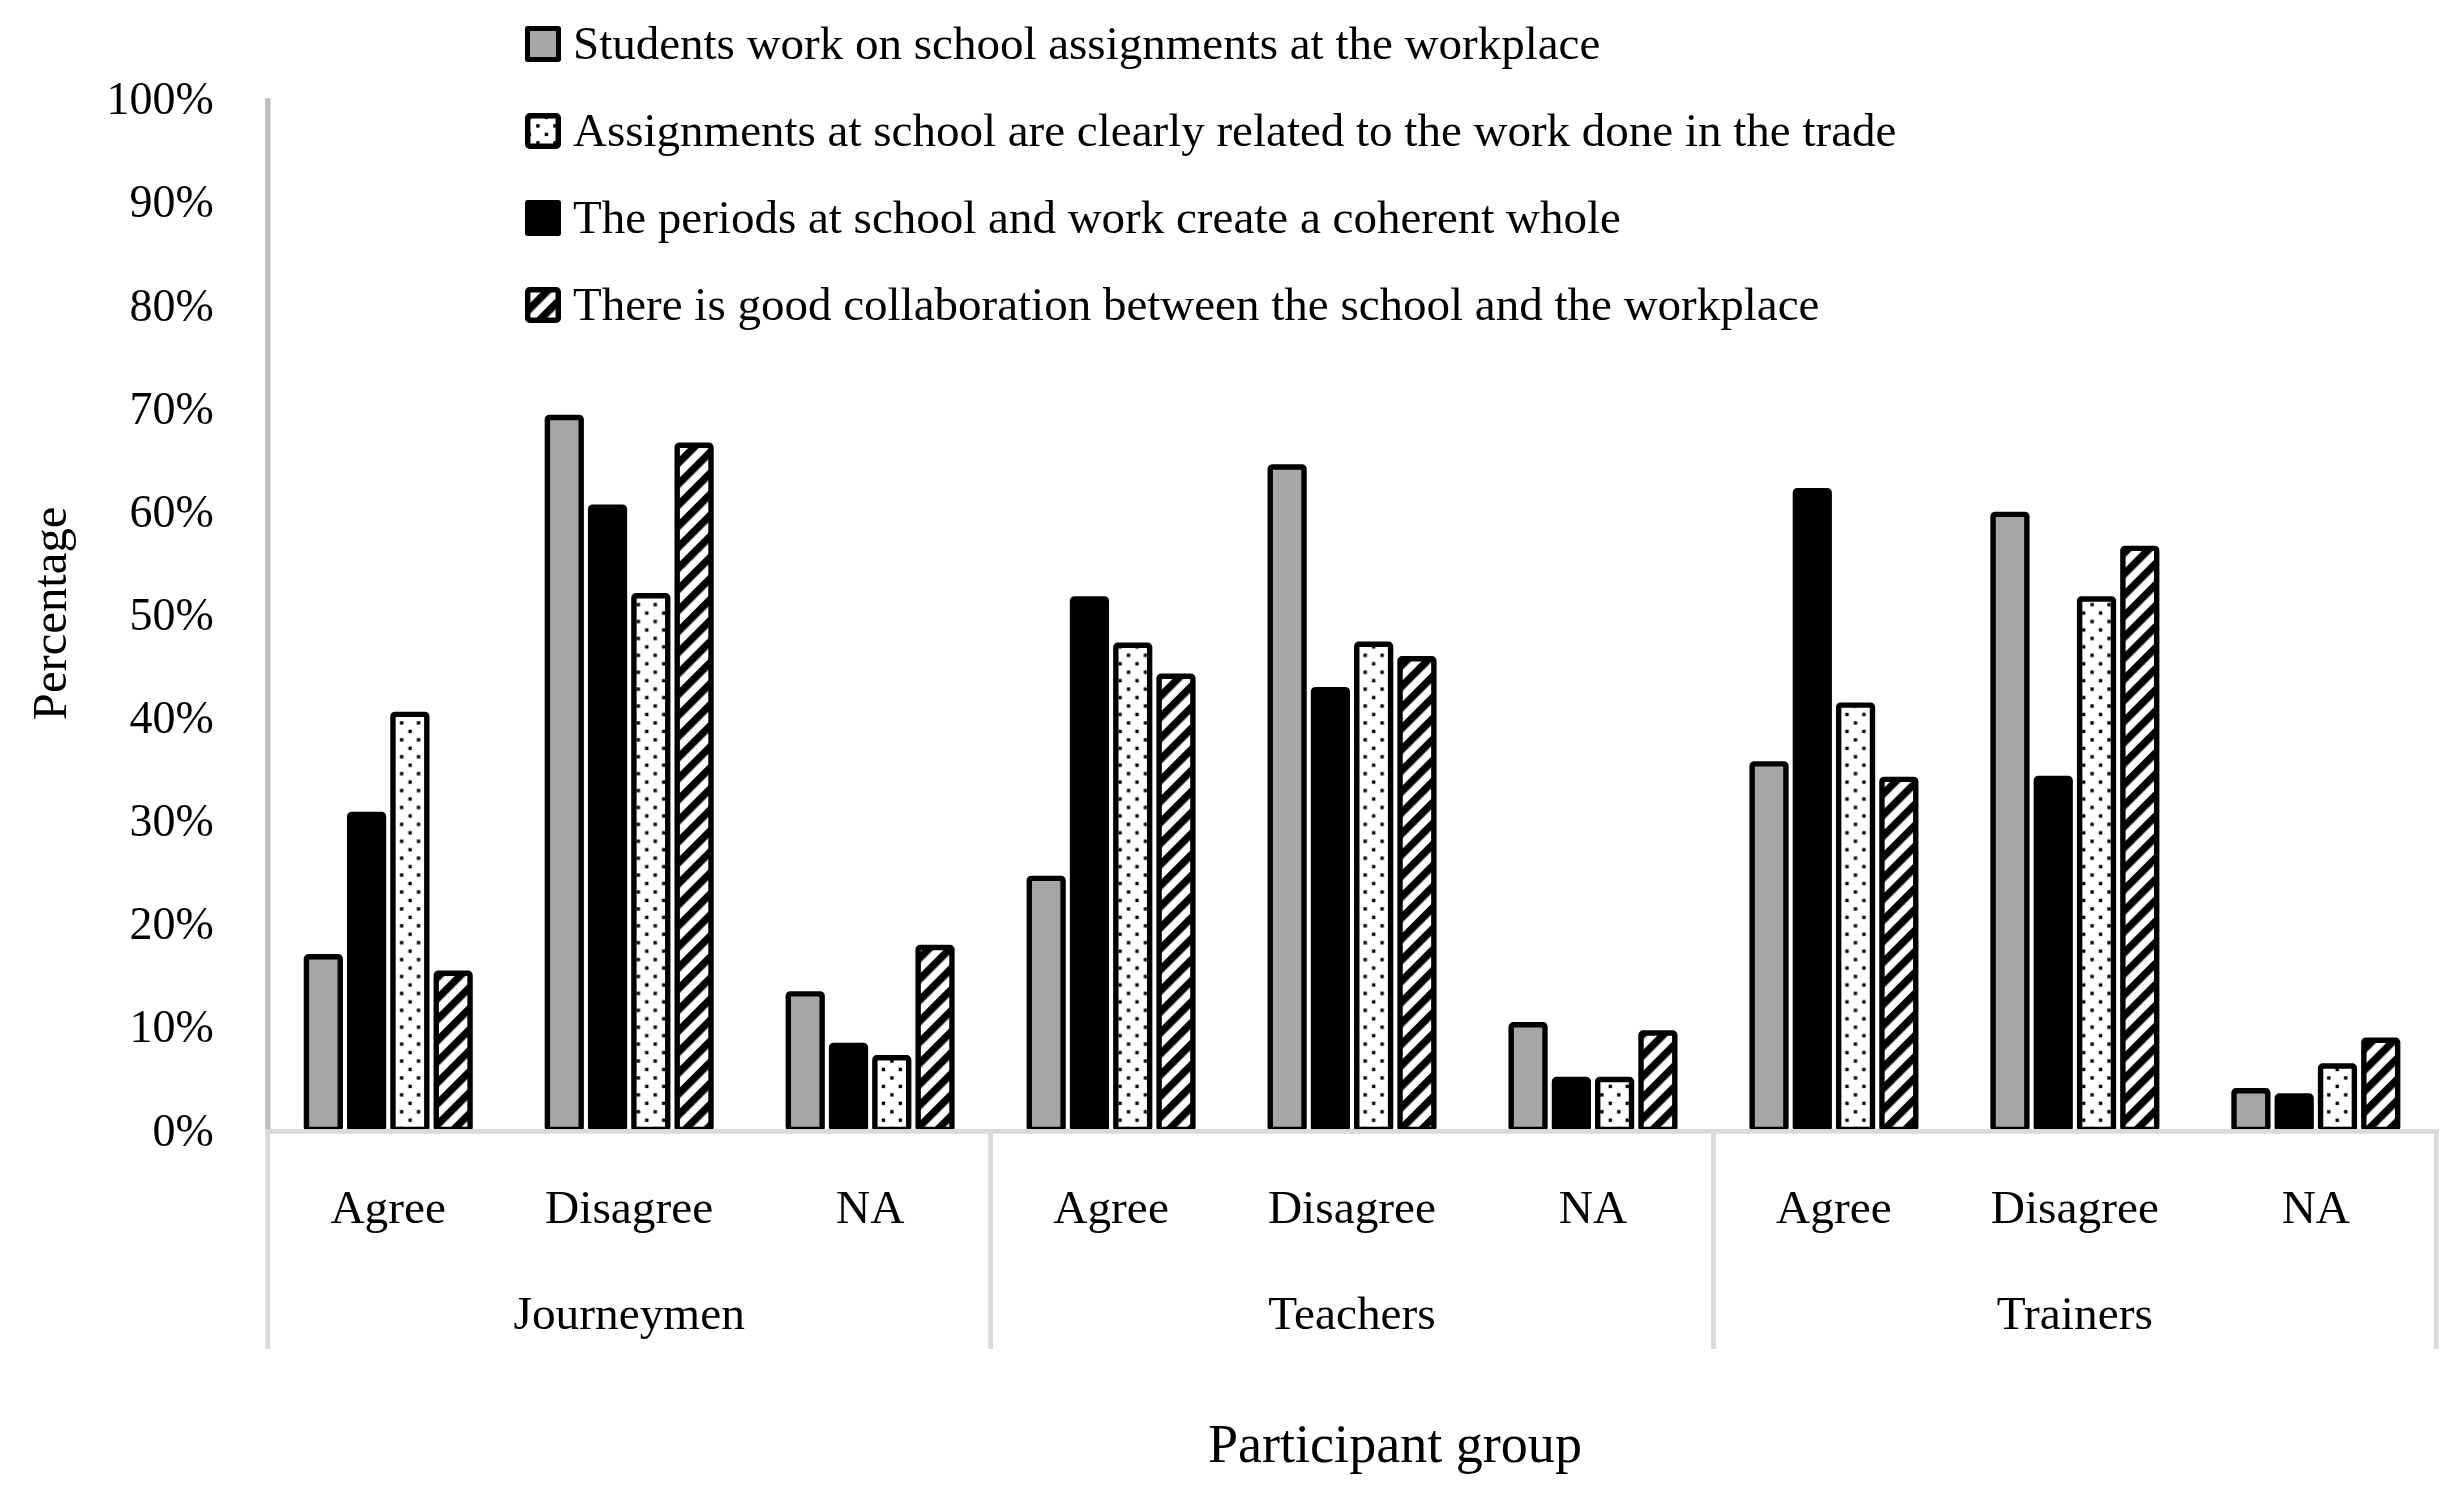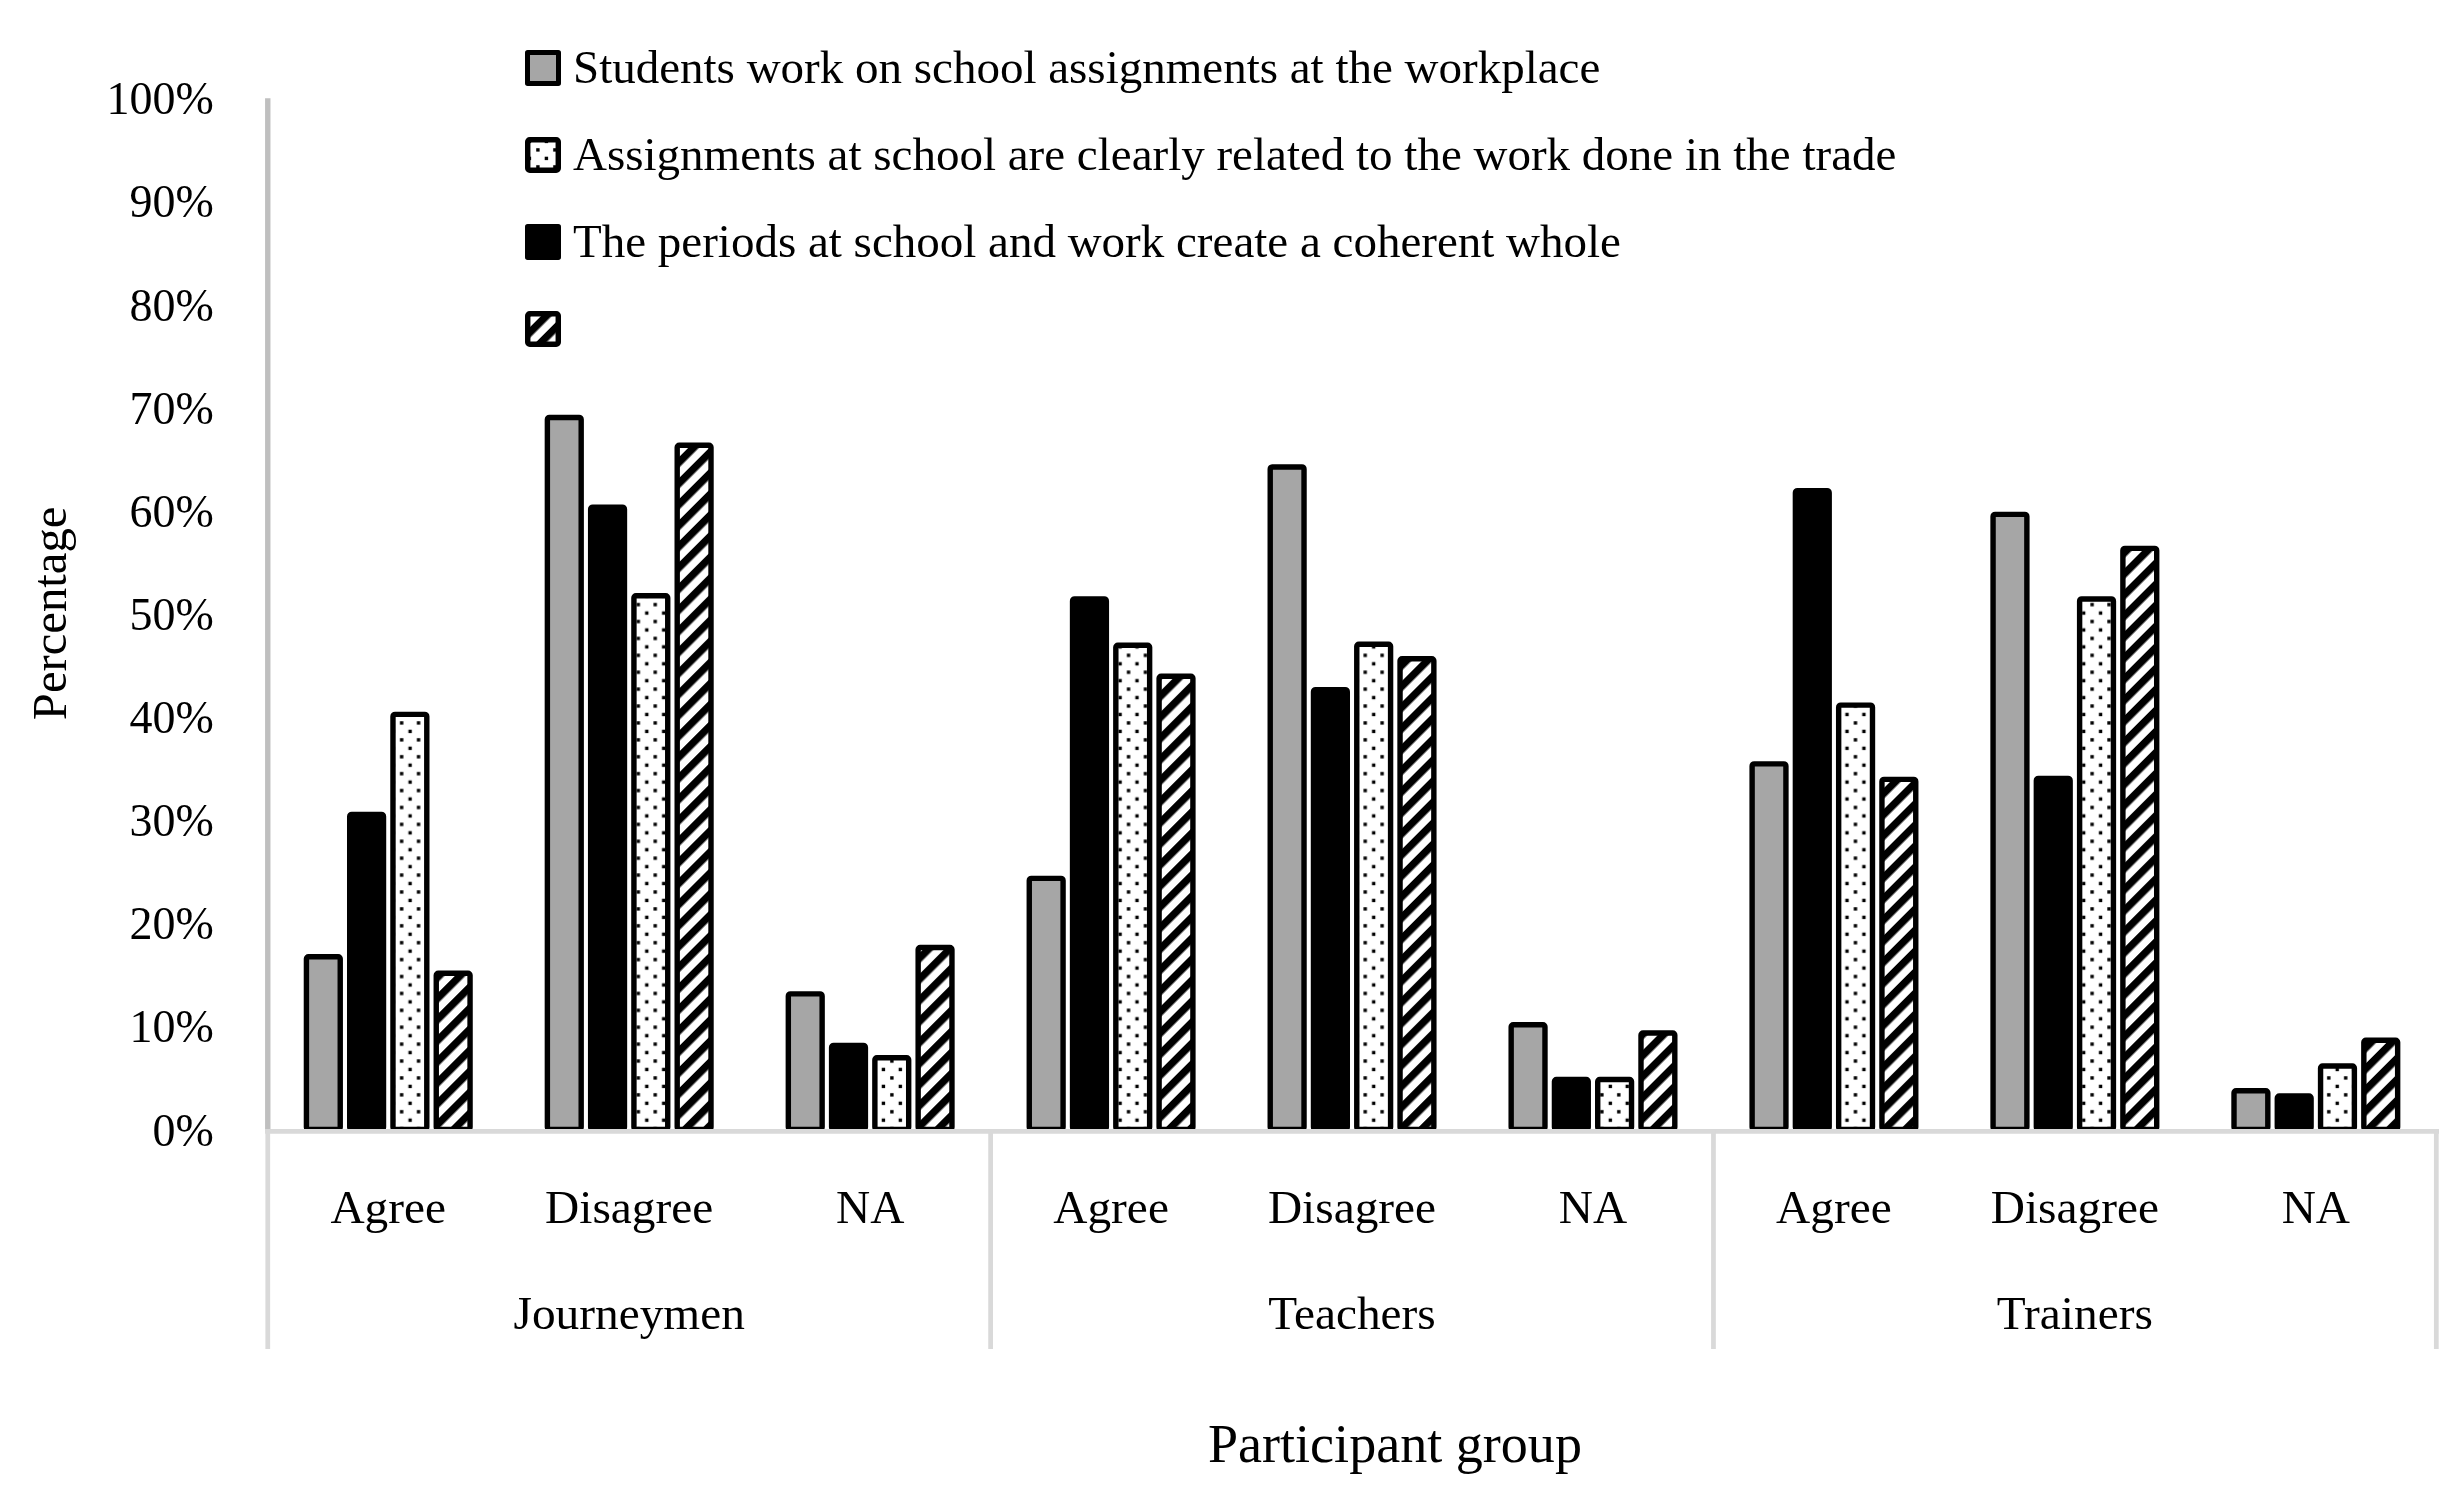--- a/index.html
+++ b/index.html
@@ -21,21 +21,21 @@
     width: 2462px;
     height: 1500px;
   }
   svg text {
     font-family: "Liberation Serif", "DejaVu Serif", serif;
     fill: #000000;
   }
   .legend {
     position: absolute;
     left: 525px;
-    top: 24px;
+    top: 0;
   }
   .legend-item {
     position: relative;
     height: 87px;
     display: flex;
     align-items: center;
   }
   .legend-swatch {
     width: 36px;
     height: 36px;
@@ -160,16 +160,17 @@
       <span class="legend-label">Assignments at school are clearly related to the work done in the trade</span>
     </div>
     <div class="legend-item">
       <div class="legend-swatch" style="background:#000;border:5.4px solid #000;border-radius:2.7px;"></div>
       <span class="legend-label">The periods at school and work create a coherent whole</span>
     </div>
     <div class="legend-item">
       <svg class="legend-swatch" width="36" height="36" viewBox="0 0 53 53">
         <rect x="4" y="4" width="45" height="45" rx="3" fill="url(#pat-hatch)" stroke="#000" stroke-width="8"></rect>
       </svg>
+      <span class="legend-label">There is good collaboration between the school and the workplace</span>
     </div>
   </div>
 </div>
 
 
 </body></html>

